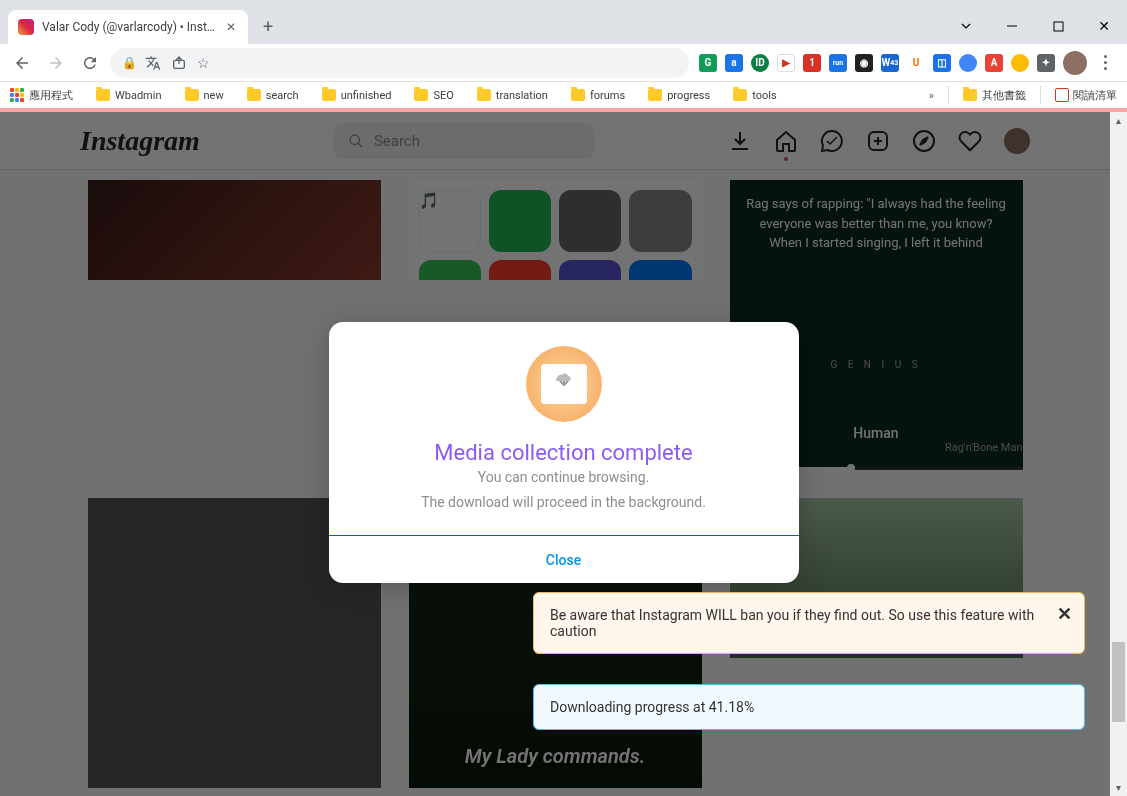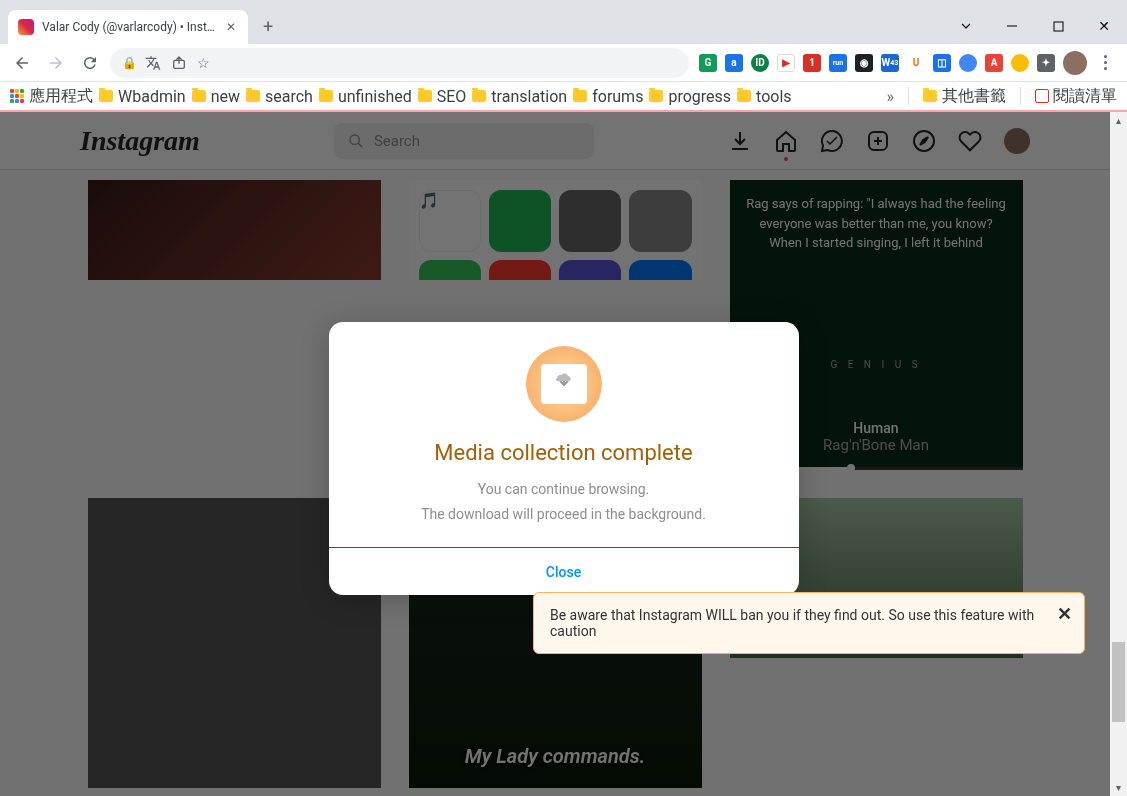--- a/index.html
+++ b/index.html
@@ -22,21 +22,21 @@
 .addr { flex:1; height:30px; background:#f1f3f4; border-radius:15px; display:flex; align-items:center; padding:0 12px; gap:8px; font-size:14px; color:#202124; }
 .addr-lock { color:#5f6368; font-size:12px; }
 .addr-text { flex:1; }
 .addr-actions { display:flex; gap:10px; align-items:center; color:#5f6368; }
 .ext-icons { display:flex; gap:8px; align-items:center; padding:0 4px; }
 .ext-ico { width:18px; height:18px; border-radius:3px; display:flex; align-items:center; justify-content:center; font-size:10px; font-weight:bold; color:#fff; }
 .profile-avatar { width:24px; height:24px; border-radius:50%; background:#8d6e63; }
 .menu-dots { width:20px; display:flex; flex-direction:column; align-items:center; gap:3px; cursor:pointer; padding:4px; }
 .menu-dots span { width:3px; height:3px; background:#5f6368; border-radius:50%; }
 
-.bookmarks { height:30px; background:#fff; border-bottom:2px solid #fca5a5; display:flex; align-items:center; padding:0 10px; gap:6px; font-size:16px; color:#3c4043; overflow:hidden; }
+.bookmarks { height:30px; background:#fff; border-bottom:4px solid #fca5a5; display:flex; align-items:center; padding:0 10px; gap:23px; font-size:11px; color:#3c4043; overflow:hidden; }
 .bm-item { display:flex; align-items:center; gap:5px; cursor:pointer; white-space:nowrap; }
 .bm-folder { width:14px; height:12px; background:#ffca28; border-radius:2px; position:relative; }
 .bm-folder::before { content:''; position:absolute; top:-2px; left:0; width:6px; height:2px; background:#ffca28; border-radius:1px 1px 0 0; }
 .bm-apps { width:14px; height:14px; display:grid; grid-template-columns:1fr 1fr 1fr; gap:1px; }
 .bm-apps span { background:#ea4335; border-radius:1px; }
 .bm-apps span:nth-child(2){background:#fbbc04}.bm-apps span:nth-child(3){background:#34a853}.bm-apps span:nth-child(4){background:#4285f4}.bm-apps span:nth-child(5){background:#ea4335}.bm-apps span:nth-child(6){background:#fbbc04}.bm-apps span:nth-child(7){background:#34a853}.bm-apps span:nth-child(8){background:#4285f4}.bm-apps span:nth-child(9){background:#ea4335}
 .bm-right { margin-left:auto; display:flex; gap:14px; align-items:center; }
 .bm-sep { width:1px; height:18px; background:#dadce0; }
 .bm-chevron { color:#5f6368; }
 .bm-reading { display:flex; align-items:center; gap:4px; }
@@ -69,36 +69,36 @@
 .post2-times { display:flex; justify-content:space-between; color:#8e8e8e; font-size:11px; }
 .post2-title { font-weight:600; font-size:18px; margin-top:8px; }
 .post2-sub { color:#8e8e8e; font-size:13px; margin-top:4px; }
 .post3 { height:100px; background:#fff; padding:10px; display:grid; grid-template-columns:repeat(4,1fr); gap:8px; }
 .app-ico { border-radius:12px; aspect-ratio:1; }
 .post4 { height:290px; background:#0a2a1a; padding:14px; text-align:center; font-size:13px; }
 .post4-quote { line-height:1.5; }
 .post4-genius { letter-spacing:4px; font-size:10px; color:#aaa; position:absolute; bottom:100px; left:0; right:0; text-align:center; }
 .post4-song { position:absolute; bottom:16px; left:0; right:0; text-align:center; }
 .post4-song-t { font-size:14px; font-weight:500; }
-.post4-song-a { font-size:15px; color:#aaa; }
+.post4-song-a { font-size:11px; color:#aaa;text-align:right; }
 .post4-prog { position:absolute; bottom:0; left:0; right:0; height:3px; background:#333; }
 .post4-prog::after { content:''; position:absolute; left:0; top:0; height:100%; width:40%; background:#fff; }
 .post4-prog::before { content:''; position:absolute; left:40%; top:-3px; width:8px; height:8px; background:#fff; border-radius:50%; }
 .post5 { background:#555; height:290px; }
 .post6 { height:290px; background:linear-gradient(180deg,#1a2a1a 0%,#0a1a0a 100%); }
 .post6-caption { position:absolute; bottom:20px; left:0; right:0; text-align:center; font-size:20px; font-style:italic; font-weight:600; text-shadow:0 2px 4px rgba(0,0,0,0.8); }
 .post6-hbo { position:absolute; top:10px; right:10px; font-size:11px; font-weight:bold; color:#ddd; }
 .post7 { height:160px; background:linear-gradient(180deg,#a8c8a8 0%,#4a6a4a 100%); }
 
 
 .modal { position:absolute; top:210px; left:50%; transform:translateX(-50%); width:470px; background:#fff; border-radius:14px; box-shadow:0 4px 30px rgba(0,0,0,0.2); overflow:hidden; z-index:10; }
 .modal-body { padding:24px 28px 20px; text-align:center; }
 .modal-icon { width:76px; height:76px; margin:0 auto 18px; border-radius:50%; background:radial-gradient(circle,#ffd9a0,#f5a35a); display:flex; align-items:center; justify-content:center; position:relative; }
 .modal-icon-inner { width:46px; height:40px; background:#fff; border-radius:4px; display:flex; align-items:center; justify-content:center; }
-.modal-title { font-size:22px; color:#a16207; font-weight:400; margin-bottom:12px; }
+.modal-title { font-size:22px; color:#8b5cf6; font-weight:400; margin-bottom:0; }
 .modal-text { font-size:14px; color:#8e8e8e; line-height:1.8; }
 .modal-footer { border-top:1px solid #1d4ed8; padding:14px; text-align:center; }
 .modal-close { color:#0095f6; font-size:14px; font-weight:500; cursor:pointer; background:none; border:none; }
 
 
 .toast { position:absolute; right:42px; border-radius:6px; padding:14px 44px 14px 16px; font-size:14px; color:#333; width:552px; z-index:11; }
 .toast-warn { top:480px; background:#fff7ec; border:1.5px solid #f5b55a; }
 .toast-info { top:572px; background:#f0faff; border:1.5px solid #5ab5e8; }
 .toast-x { position:absolute; top:10px; right:12px; font-size:18px; color:#333; cursor:pointer; font-weight:bold; }
 
@@ -360,19 +360,22 @@
     </div>
     <div class="modal-footer">
       <button class="modal-close">Close</button>
     </div>
   </div>
 
   <div class="toast toast-warn">
     <span>Be aware that Instagram WILL ban you if they find out. So use this feature with caution</span>
     <span class="toast-x">✕</span>
   </div>
+  <div class="toast toast-info">
+    <span>Downloading progress at 41.18%</span>
+  </div>
 
   <div class="scrollbar-track">
     <div class="scrollbar-arrow" style="top:0">▴</div>
     <div class="scrollbar-thumb"></div>
     <div class="scrollbar-arrow" style="bottom:0">▾</div>
   </div>
 </div>
 
 </body></html>

